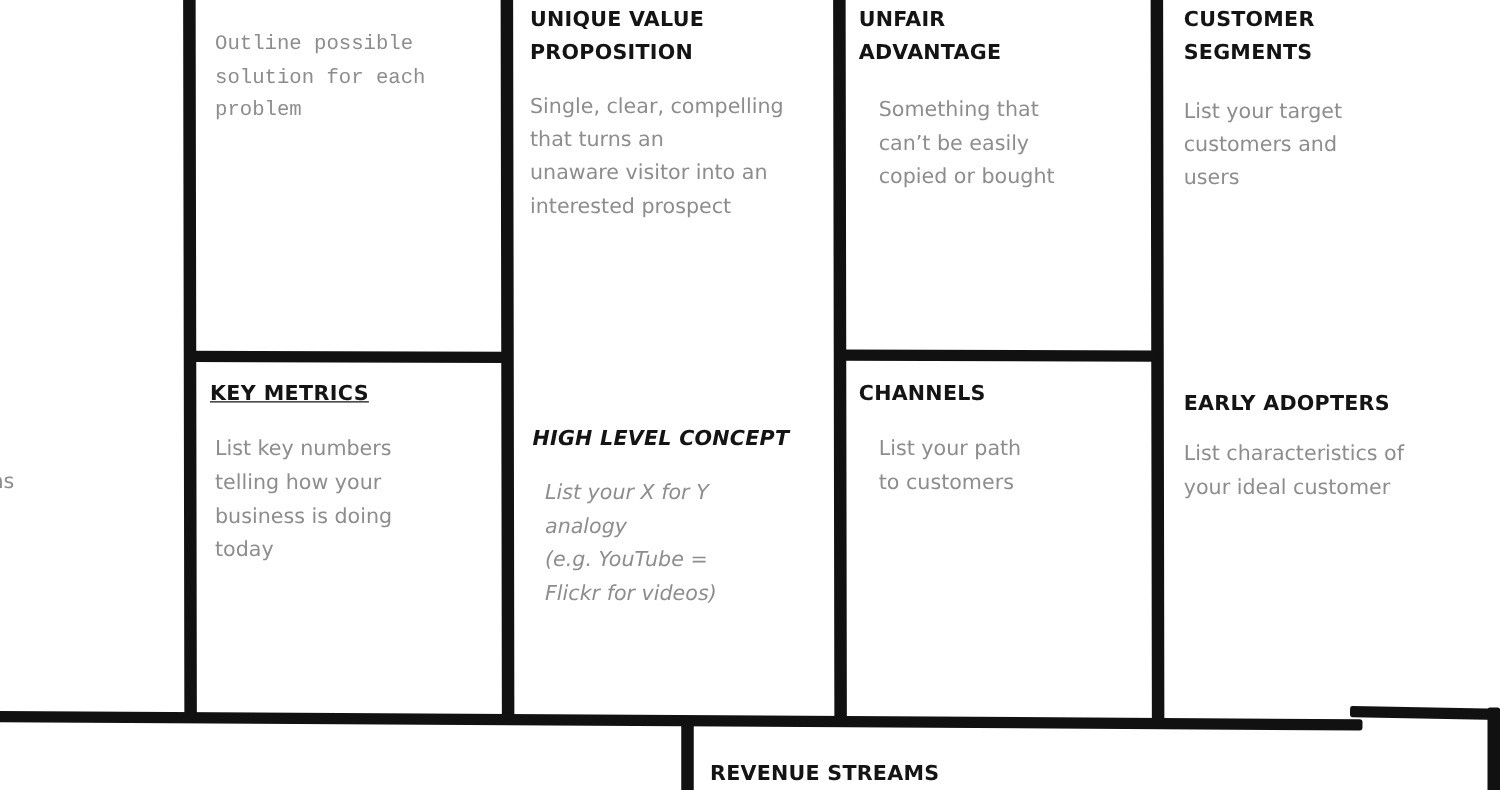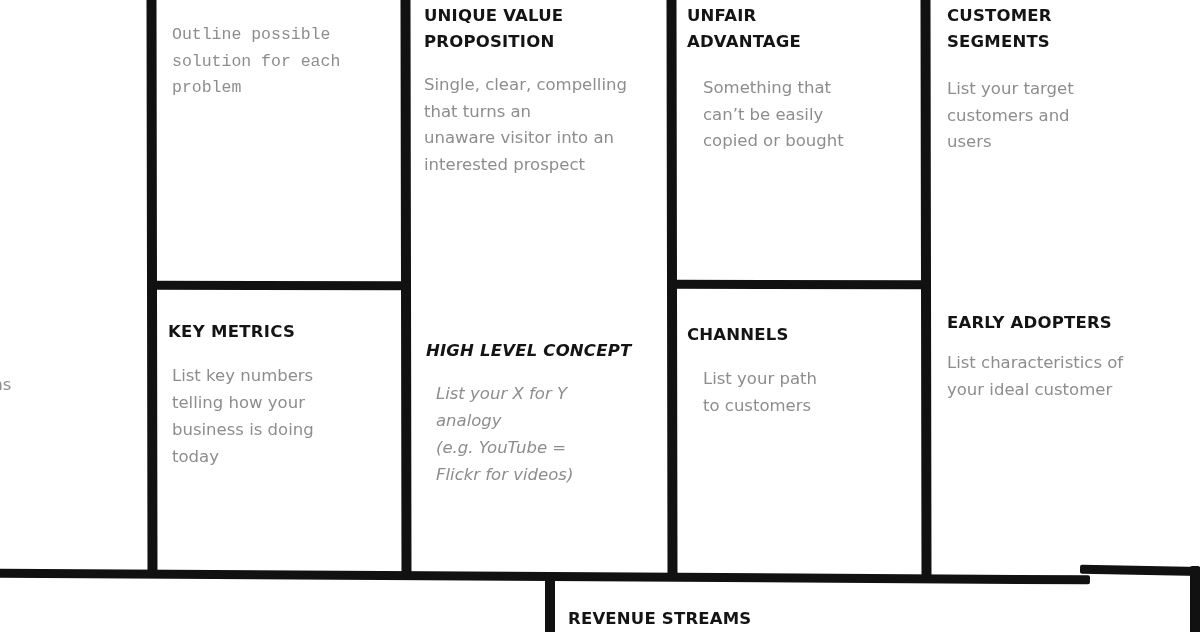--- a/index.html
+++ b/index.html
@@ -71,39 +71,39 @@
   #cell-alternatives   { left: -128px; top: 292px; width: 275px; height: 282px; }
   #cell-alternatives .cell-title { padding: 36px 0 0 18px; }
   #cell-alternatives .cell-body  { padding: 18px 0 0 18px; }
 
   
   #cell-solution       { left: 158px; top: 0px;   width: 243px; height: 278px; }
   #cell-solution .cell-title { padding: 6px 0 0 10px; }
   #cell-solution .cell-body  { padding: 22px 0 0 14px; font-family: Liberation Mono, monospace; }
 
   #cell-keymetrics     { left: 158px; top: 291px; width: 243px; height: 283px; }
-  #cell-keymetrics .cell-title { padding: 28px 0 0 10px; }
+  #cell-keymetrics .cell-title { padding: 11px 0 0 10px; text-decoration: underline; }
   #cell-keymetrics .cell-body  { padding: 18px 0 0 14px; }
 
   
   #cell-uvp            { left: 414px; top: 0px;   width: 250px; height: 290px; }
   #cell-uvp .cell-title { padding: 3px 0 0 10px; }
   #cell-uvp .cell-body  { padding: 16px 0 0 10px; }
 
   #cell-hlc            { left: 414px; top: 300px; width: 250px; height: 274px; font-style: italic; }
   #cell-hlc .cell-title { padding: 38px 0 0 12px; }
   #cell-hlc .cell-body  { padding: 17px 0 0 22px; }
 
   
   #cell-unfair         { left: 681px; top: 0px;   width: 240px; height: 277px; }
   #cell-unfair .cell-title { padding: 3px 0 0 6px; }
   #cell-unfair .cell-body  { padding: 19px 0 0 22px; }
 
   #cell-channels       { left: 681px; top: 289px; width: 240px; height: 285px; }
-  #cell-channels .cell-title { padding: 13px 0 0 6px; margin-top: 20px; }
+  #cell-channels .cell-title { padding: 13px 0 0 6px; }
   #cell-channels .cell-body  { padding: 18px 0 0 22px; }
 
   
   #cell-segments       { left: 934px; top: 0px;   width: 280px; height: 290px; }
   #cell-segments .cell-title { padding: 3px 0 0 13px; }
   #cell-segments .cell-body  { padding: 20px 0 0 13px; }
 
   #cell-adopters       { left: 934px; top: 300px; width: 280px; height: 274px; }
   #cell-adopters .cell-title { padding: 10px 0 0 13px; }
   #cell-adopters .cell-body  { padding: 14px 0 0 13px; }

